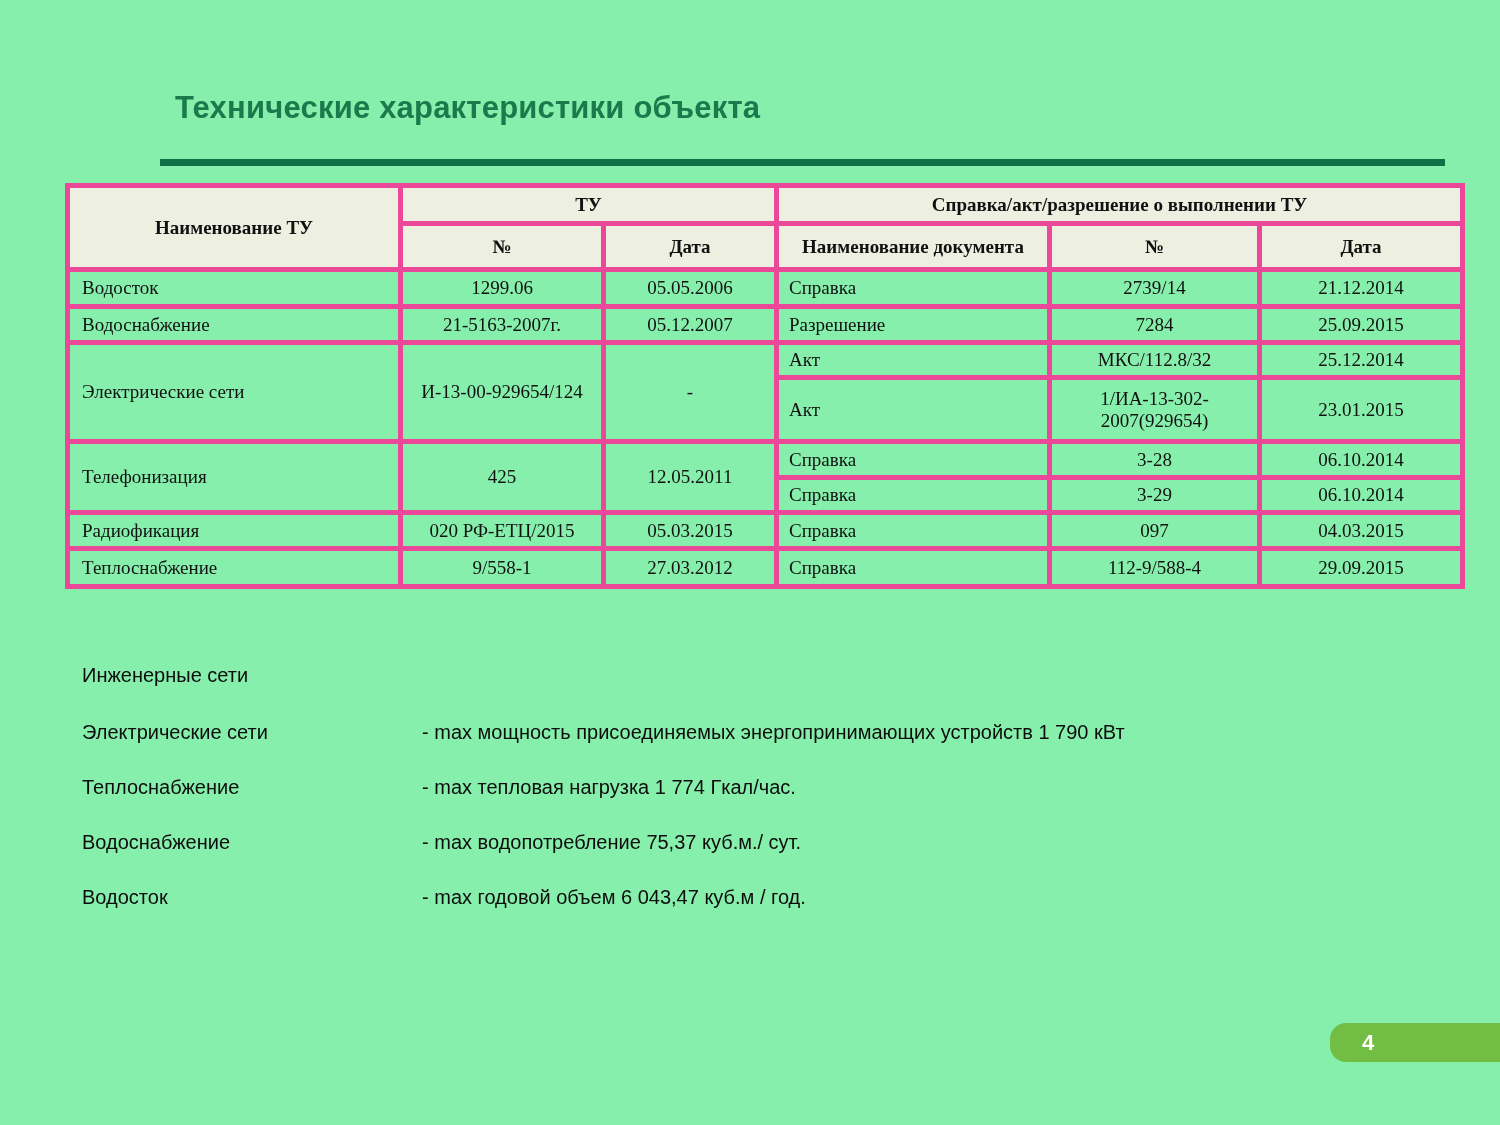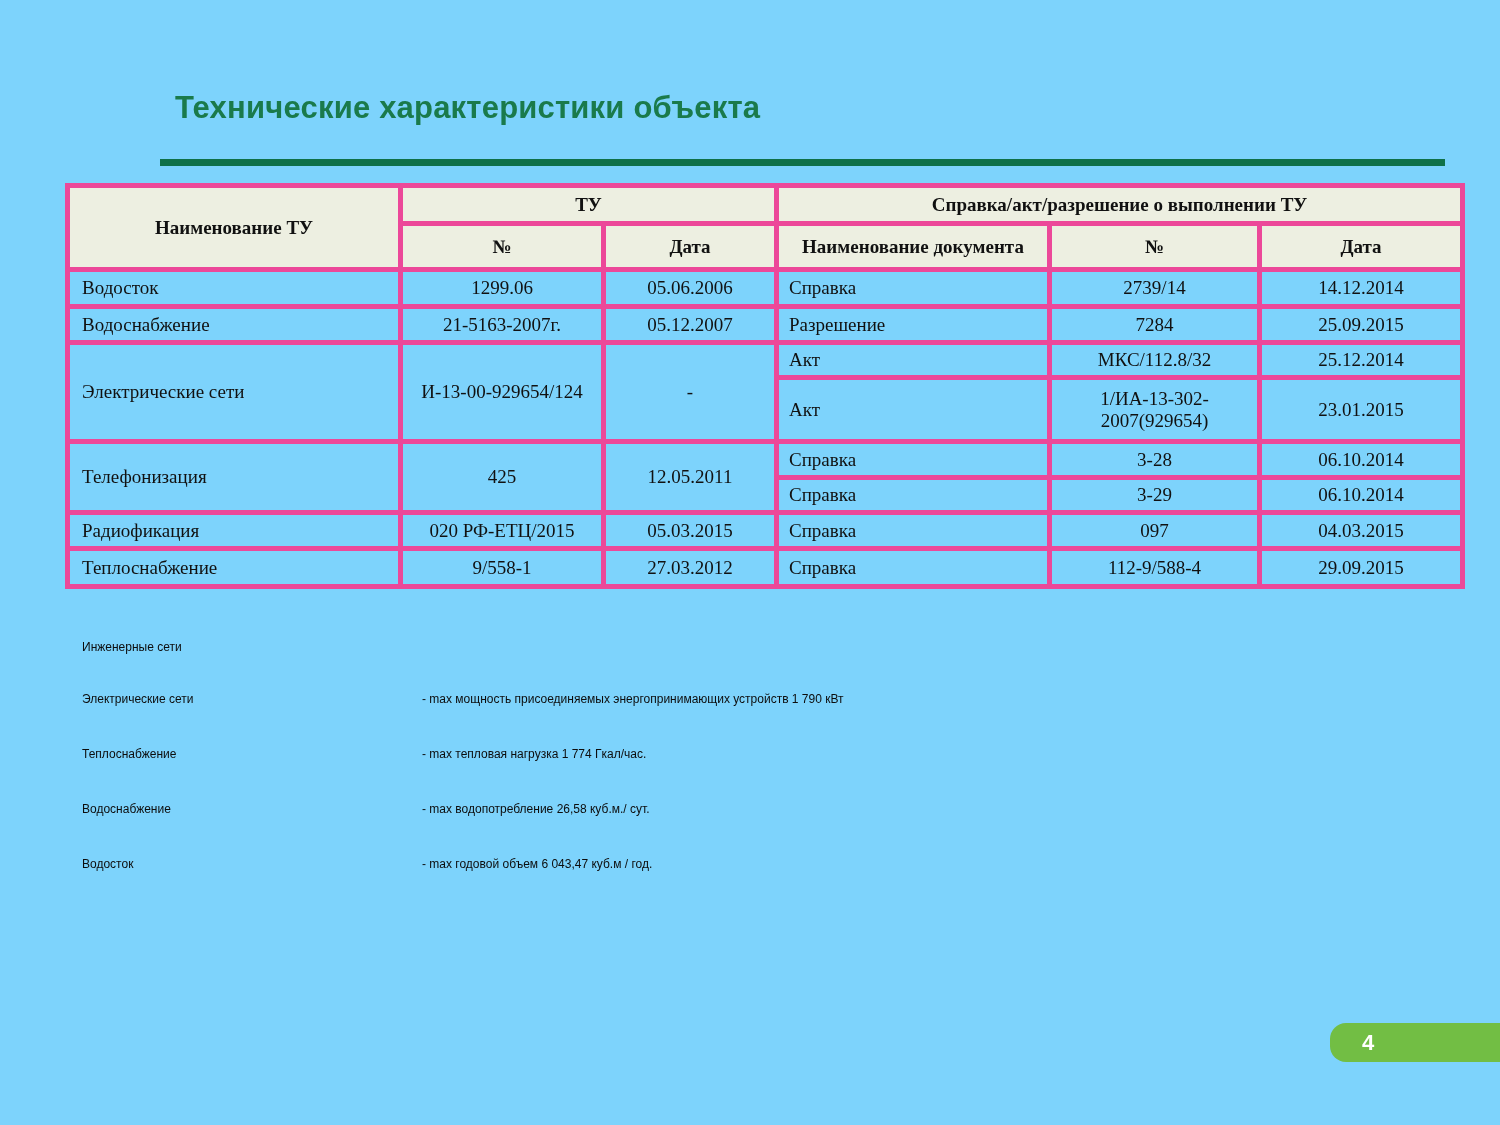--- a/index.html
+++ b/index.html
@@ -3,21 +3,21 @@
 <meta charset="utf-8">
 <style>
   * { margin: 0; padding: 0; box-sizing: border-box; }
   html, body { background: #ffffff; }
   body {
     width: 1500px; height: 1125px;
     position: relative;
     font-family: "Liberation Sans", sans-serif;
     overflow: hidden;
   }
-  .slide { position: absolute; inset: 0; background: #7dd3fc; }
+  .slide { position: absolute; inset: 0; background: #86efac; }
 
   .page-title {
     position: absolute;
     left: 175px; top: 90px;
     font-size: 31px;
     font-weight: bold;
     color: var(--title-green, #1A7A4B);
     letter-spacing: 0.2px;
     white-space: nowrap;
   }
@@ -56,22 +56,22 @@
   .tu-table td.c-num, .tu-table td.c-date { text-align: center; }
   .tu-table td.c-doc { text-align: left; }
   .tu-table tr.rh37 td { height: 37px; }
   .tu-table tr.rh36 td { height: 36px; }
   .tu-table tr.rh35 td { height: 35px; }
   .tu-table tr.rh38 td { height: 38px; }
   .tu-table tr.rh64 td { height: 64px; }
 
   .notes {
     position: absolute;
-    left: 82px; top: 640px;
-    font-size: 12px;
+    left: 82px; top: 664px;
+    font-size: 20px;
     color: #0d0d0d;
     width: 1340px;
   }
   .notes .notes-title { margin-bottom: 34px; }
   .note-row { display: flex; margin-bottom: 33px; line-height: 22px; }
   .note-row .note-label { width: 300px; flex: 0 0 300px; }
   .note-row .note-text { flex: 1; margin-left: 40px; }
 
   .page-badge {
     position: absolute;
@@ -114,24 +114,24 @@
         <th>Дата</th>
         <th>Наименование документа</th>
         <th>№</th>
         <th>Дата</th>
       </tr>
     </thead>
     <tbody>
       <tr class="rh37">
         <td class="c-name">Водосток</td>
         <td class="c-num">1299.06</td>
-        <td class="c-date">05.06.2006</td>
+        <td class="c-date">05.05.2006</td>
         <td class="c-doc">Справка</td>
         <td class="c-num">2739/14</td>
-        <td class="c-date">14.12.2014</td>
+        <td class="c-date">21.12.2014</td>
       </tr>
       <tr class="rh36">
         <td class="c-name">Водоснабжение</td>
         <td class="c-num">21-5163-2007г.</td>
         <td class="c-date">05.12.2007</td>
         <td class="c-doc">Разрешение</td>
         <td class="c-num">7284</td>
         <td class="c-date">25.09.2015</td>
       </tr>
       <tr class="rh35">
@@ -184,21 +184,21 @@
     <div class="note-row">
       <div class="note-label">Электрические сети</div>
       <div class="note-text">- max мощность присоединяемых энергопринимающих устройств 1 790 кВт</div>
     </div>
     <div class="note-row">
       <div class="note-label">Теплоснабжение</div>
       <div class="note-text">- max тепловая нагрузка 1 774 Гкал/час.</div>
     </div>
     <div class="note-row">
       <div class="note-label">Водоснабжение</div>
-      <div class="note-text">- max водопотребление 26,58 куб.м./ сут.</div>
+      <div class="note-text">- max водопотребление 75,37 куб.м./ сут.</div>
     </div>
     <div class="note-row">
       <div class="note-label">Водосток</div>
       <div class="note-text">- max годовой объем 6 043,47 куб.м / год.</div>
     </div>
   </div>
 
   <div class="page-badge">
     <span>4</span>
   </div>

